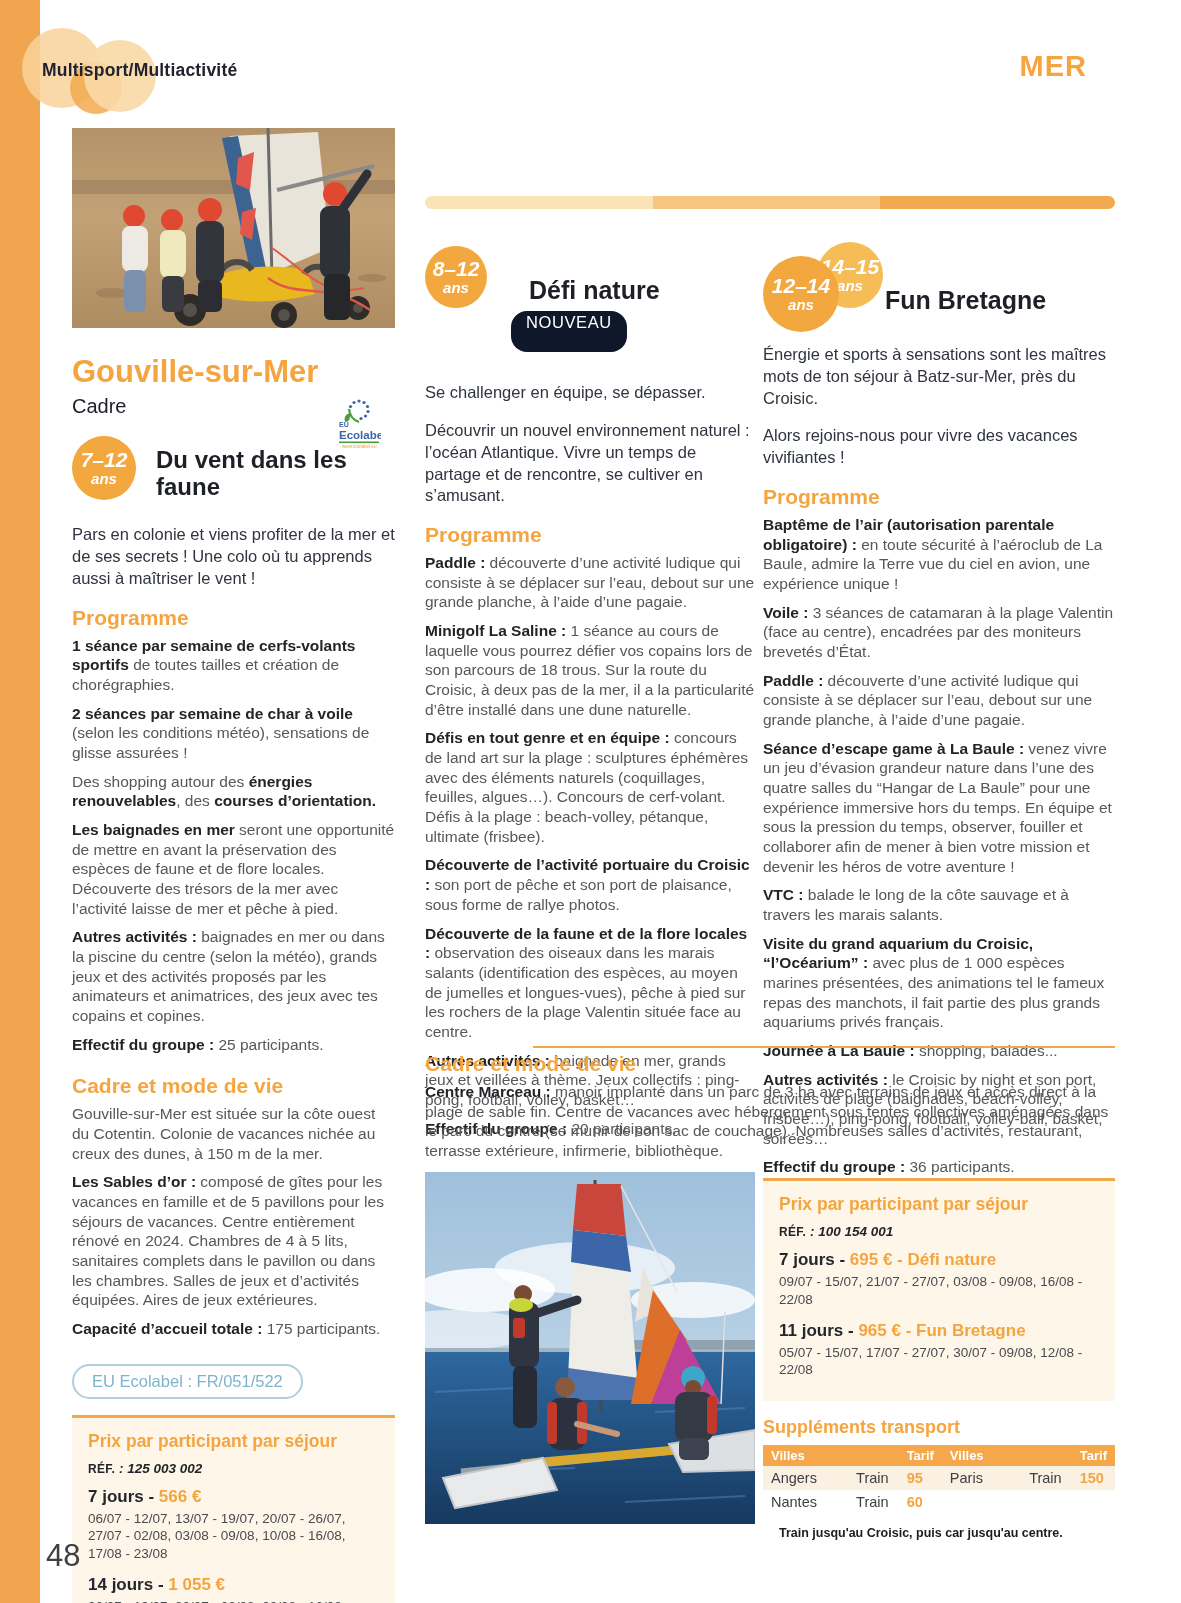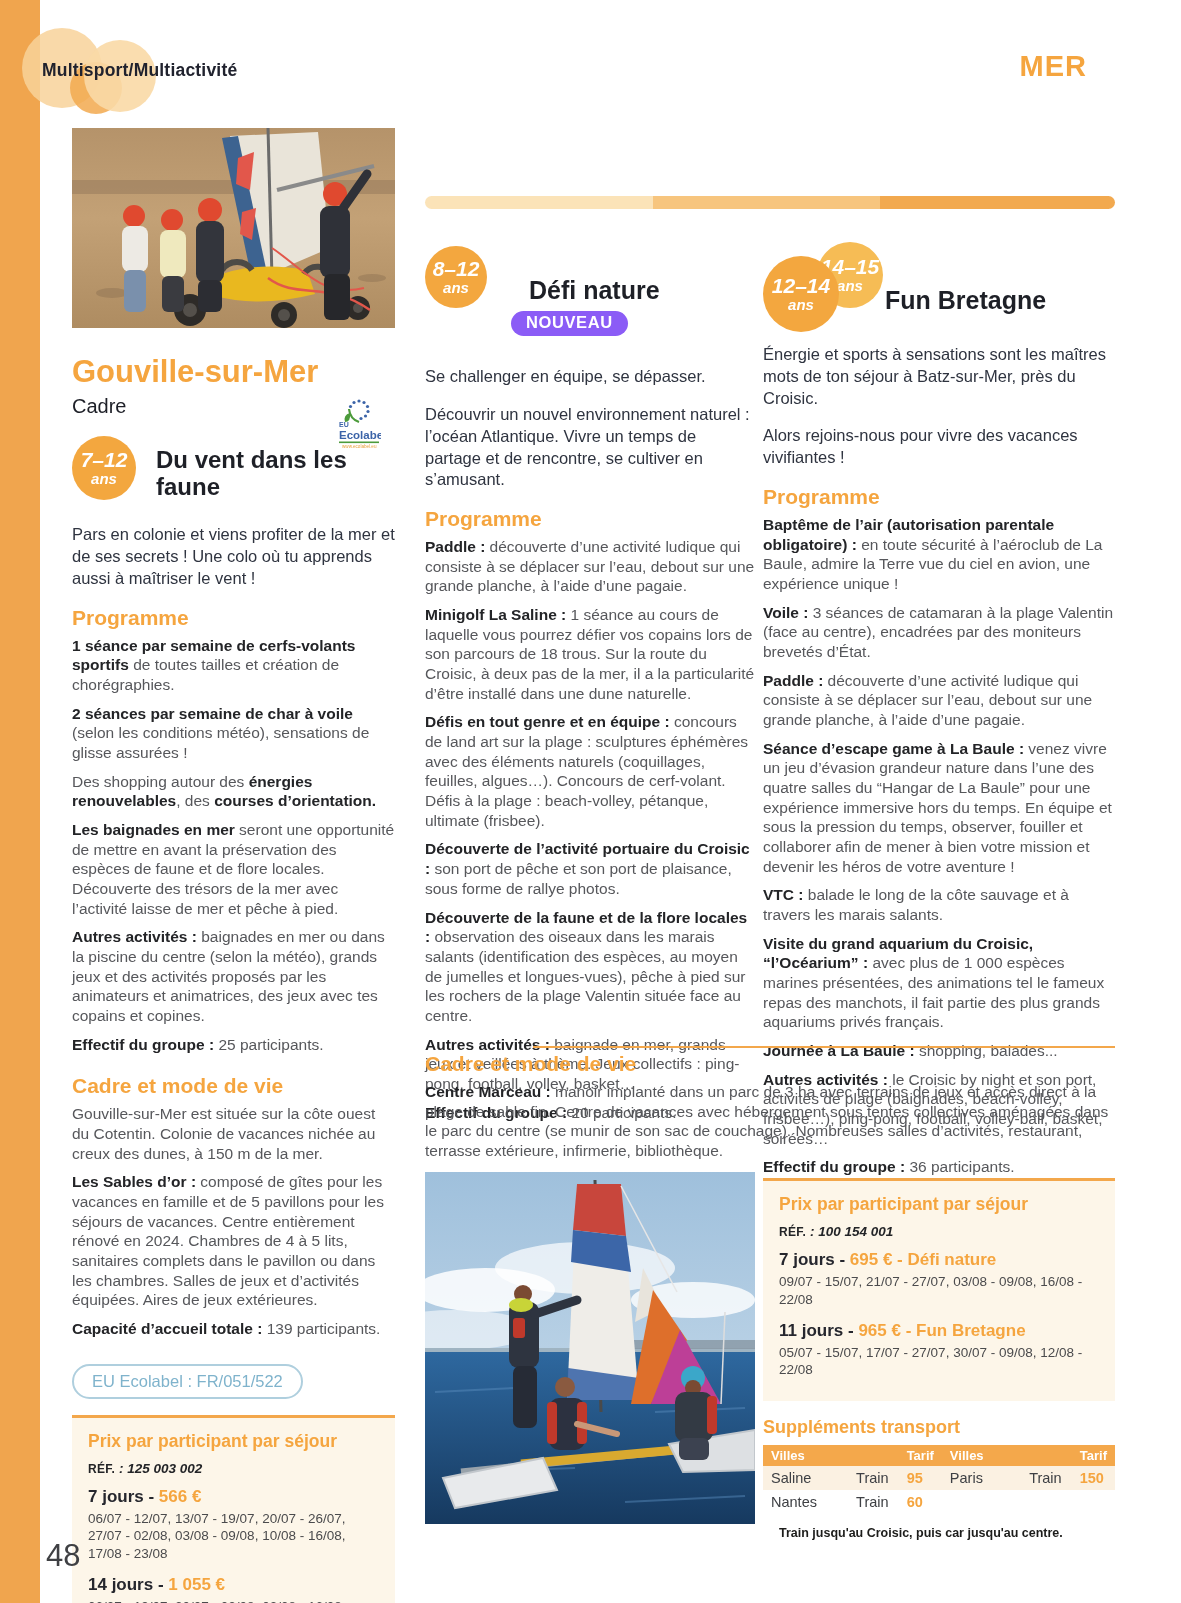--- a/index.html
+++ b/index.html
@@ -31,21 +31,21 @@
   .b64{width:64px;height:64px;}
   .b62{width:62px;height:62px;}
   .b76{width:76px;height:76px;}
   .b66{width:66px;height:66px;}
   .badge-light{background:#F6BC55;}
 
   .badge-row{display:flex;align-items:flex-start;margin-top:18px;}
   .prog-title{font-size:24px;font-weight:bold;color:#1E2027;line-height:1.13;}
   .badge-row .prog-title{margin:10px 0 0 20px;}
 
-  .new-pill{display:inline-block;background:#8b5cf6;color:#fff;font-weight:bold;font-size:16.5px;padding:2px 15px 4px;border-radius:16px;margin:7px 0 0 2px;letter-spacing:.6px;}
+  .new-pill{display:inline-block;background:#0f172a;color:#fff;font-weight:normal;font-size:16.5px;padding:2px 15px 20px;border-radius:16px;margin:7px 0 0 2px;letter-spacing:.6px;}
 
   
   .col{position:absolute;}
   .left-col{left:72px;top:128px;width:323px;}
   .mid-col{left:425px;top:246px;width:330px;}
   .right-col{left:763px;top:242px;width:352px;}
 
   .photo{display:block;}
 
   .ecolabel-logo{position:absolute;top:268px;right:14px;width:44px;height:54px;background:#fff;}
@@ -202,21 +202,21 @@
         <p><span>Des shopping autour des </span><b>énergies renouvelables</b><span>, des </span><b>courses d’orientation.</b></p>
         <p><b>Les baignades en mer</b><span> seront une opportunité de mettre en avant la préservation des espèces de faune et de flore locales. Découverte des trésors de la mer avec l’activité laisse de mer et pêche à pied.</span></p>
         <p><b>Autres activités :</b><span> baignades en mer ou dans la piscine du centre (selon la météo), grands jeux et des activités proposés par les animateurs et animatrices, des jeux avec tes copains et copines.</span></p>
         <p><b>Effectif du groupe :</b><span> 25 participants.</span></p>
       </div>
 
     <h2 class="section">Cadre et mode de vie</h2>
     <div class="body-block">
         <p><span>Gouville-sur-Mer est située sur la côte ouest du Cotentin. Colonie de vacances nichée au creux des dunes, à 150 m de la mer.</span></p>
         <p><b>Les Sables d’or :</b><span> composé de gîtes pour les vacances en famille et de 5 pavillons pour les séjours de vacances. Centre entièrement rénové en 2024. Chambres de 4 à 5 lits, sanitaires complets dans le pavillon ou dans les chambres. Salles de jeux et d’activités équipées. Aires de jeux extérieures.</span></p>
-        <p><b>Capacité d’accueil totale :</b><span> 139 participants.</span></p>
+        <p><b>Capacité d’accueil totale :</b><span> 175 participants.</span></p>
       </div>
 
     <div class="eco-pill">EU Ecolabel : FR/051/522</div>
 
     <div class="price-box">
       <h3>Prix par participant par séjour</h3>
       <p class="ref"><b>RÉF.</b><i> : 125 003 002</i></p>
       <p class="offer"><span>7 jours - </span><span class="price">566 €</span></p>
       <p class="dates">06/07 - 12/07, 13/07 - 19/07, 20/07 - 26/07, 27/07 - 02/08, 03/08 - 09/08, 10/08 - 16/08, 17/08 - 23/08</p>
       <p class="offer"><span>14 jours - </span><span class="price">1 055 €</span></p>
@@ -379,21 +379,21 @@
         <thead>
             <tr>
           <th colspan="2">Villes</th>
           <th class="t">Tarif</th>
           <th colspan="2">Villes</th>
           <th class="t">Tarif</th>
         </tr>
           </thead>
         <tbody>
             <tr>
-              <td>Saline</td>
+              <td>Angers</td>
               <td class="mode">Train</td>
               <td class="tarif">95</td>
               <td>Paris</td>
               <td class="mode">Train</td>
               <td class="tarif">150</td>
             </tr>
             <tr>
               <td>Nantes</td>
               <td class="mode">Train</td>
               <td class="tarif">60</td>

